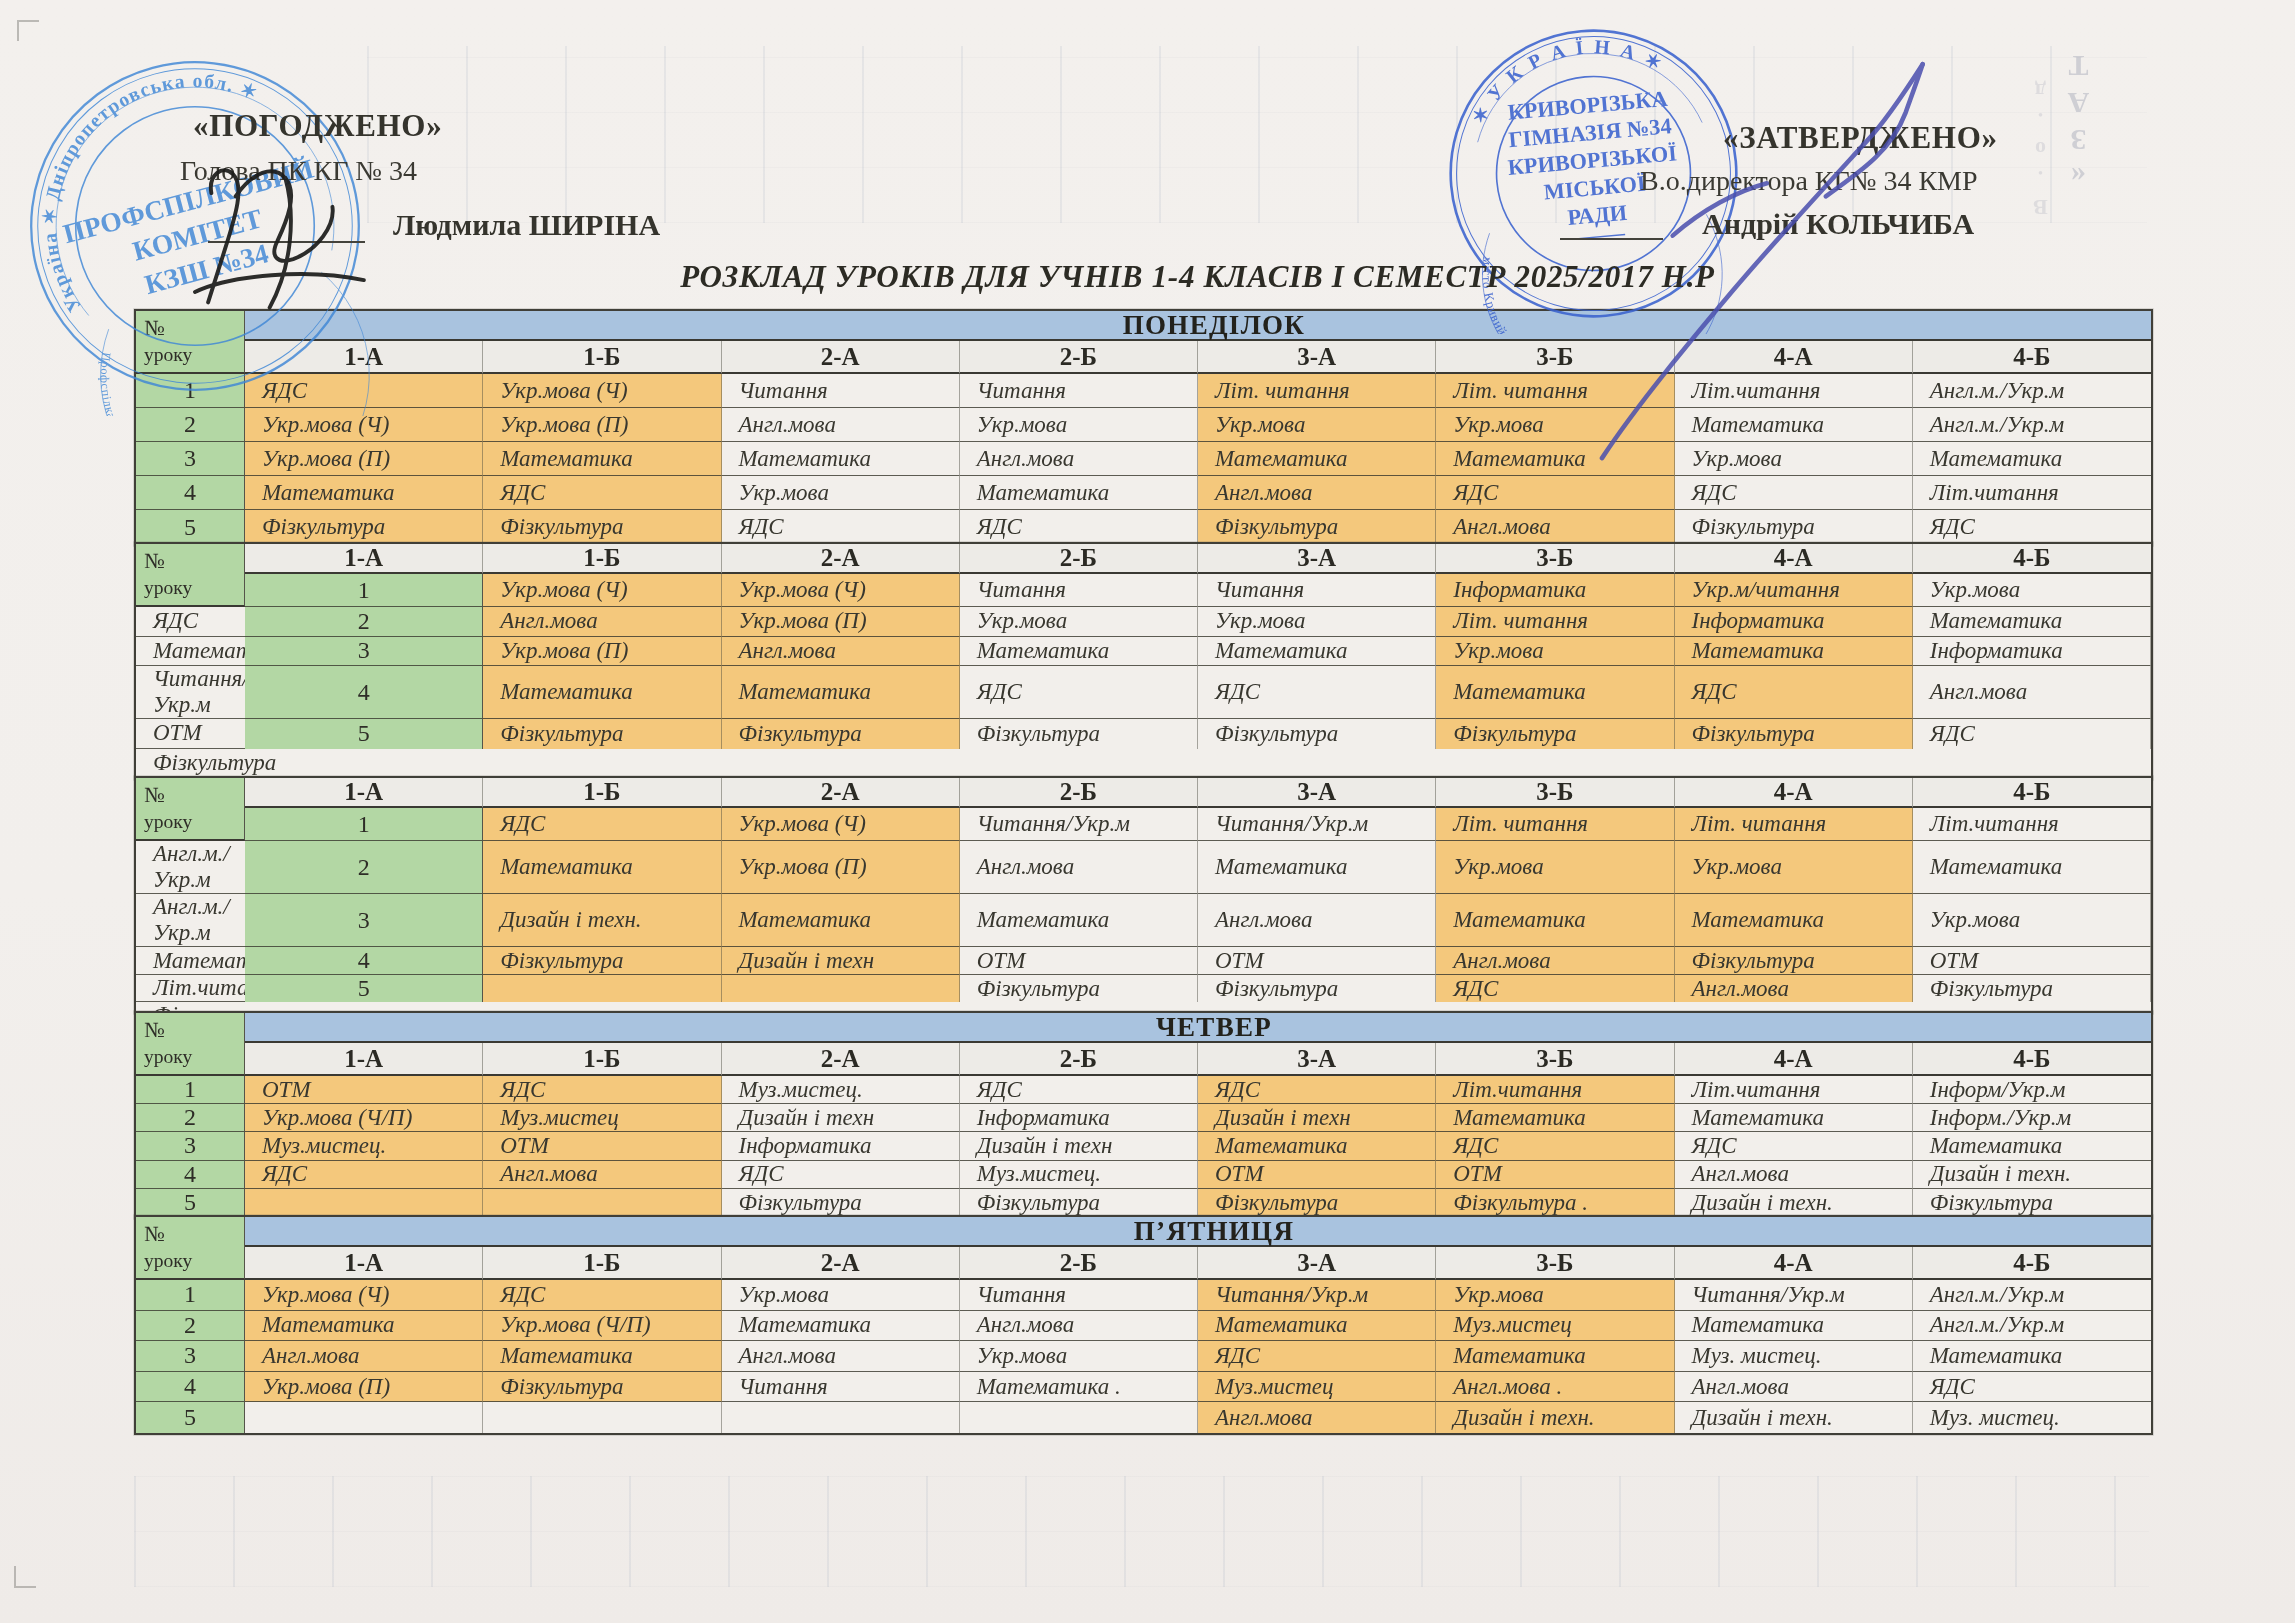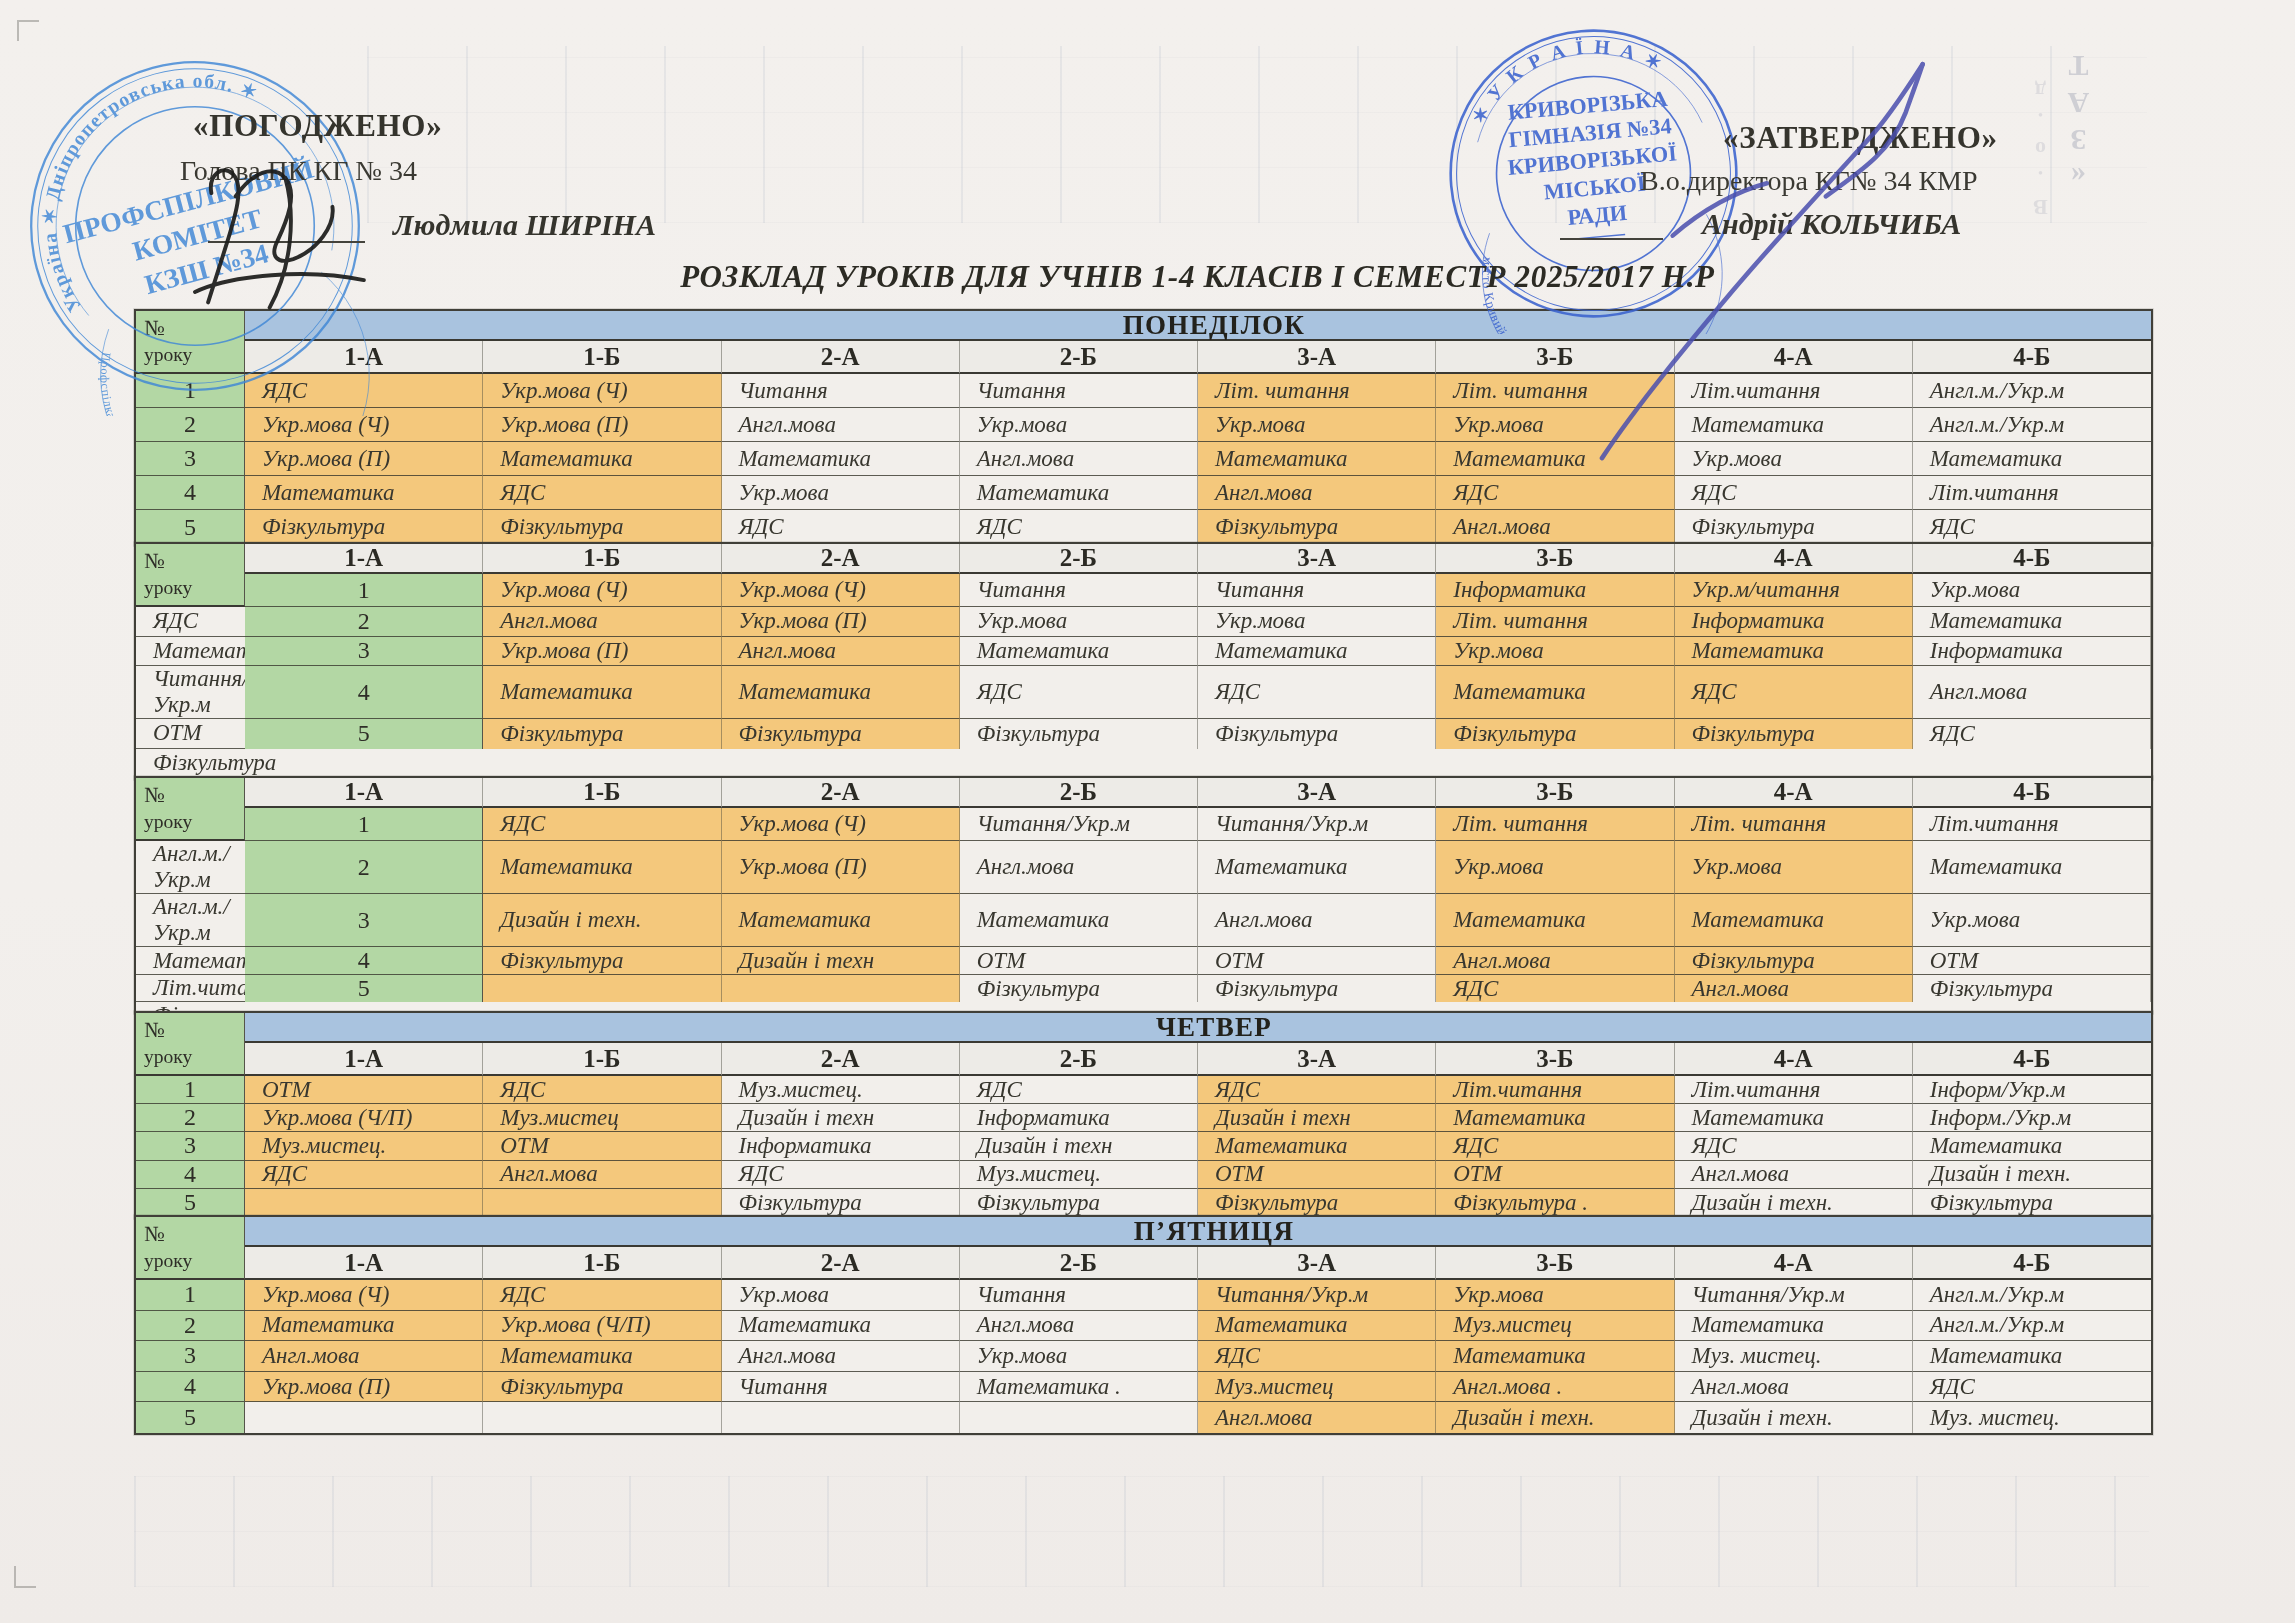--- a/index.html
+++ b/index.html
@@ -16,21 +16,21 @@
   }
   .ghost-vert{position:absolute;z-index:1;writing-mode:vertical-rl;text-orientation:upright;
     transform:rotate(180deg);font-weight:700;color:#6a7390;pointer-events:none;letter-spacing:3.9px;}
   .corner{position:absolute;width:19.6px;height:19.6px;opacity:.55;z-index:1;}
   .corner.tl{left:17px;top:19.6px;border-left:2px solid #8f8d89;border-top:2px solid #8f8d89;}
   .corner.bl{left:14.4px;top:1566px;border-left:2px solid #8f8d89;border-bottom:2px solid #8f8d89;}
   
   .hdr-text{position:absolute;z-index:4;white-space:nowrap;}
   .quote{font-size:31px;font-weight:700;letter-spacing:0.7px;color:#35342d;}
   .role{font-size:28px;color:#3a3932;}
-  .pname{font-size:30px;font-weight:700;font-style:italic;color:#35342d;}
+  .pname{font-size:30px;font-weight:700;color:#35342d;}
   .main-title{position:absolute;left:589px;top:259px;width:1217px;text-align:center;z-index:4;
     font-size:31px;font-weight:700;font-style:italic;letter-spacing:0.7px;color:#2c2b24;}
   .underline-mark{position:absolute;height:2px;background:#44433c;z-index:5;}
   
   .stamp{position:absolute;z-index:3;pointer-events:none;}
   .ink{position:absolute;left:0;top:0;z-index:6;pointer-events:none;}
   
   #tables{position:absolute;left:0;top:0;width:100%;height:100%;z-index:2;}
   .day-block{
     position:absolute;left:134px;width:2015px;display:grid;

